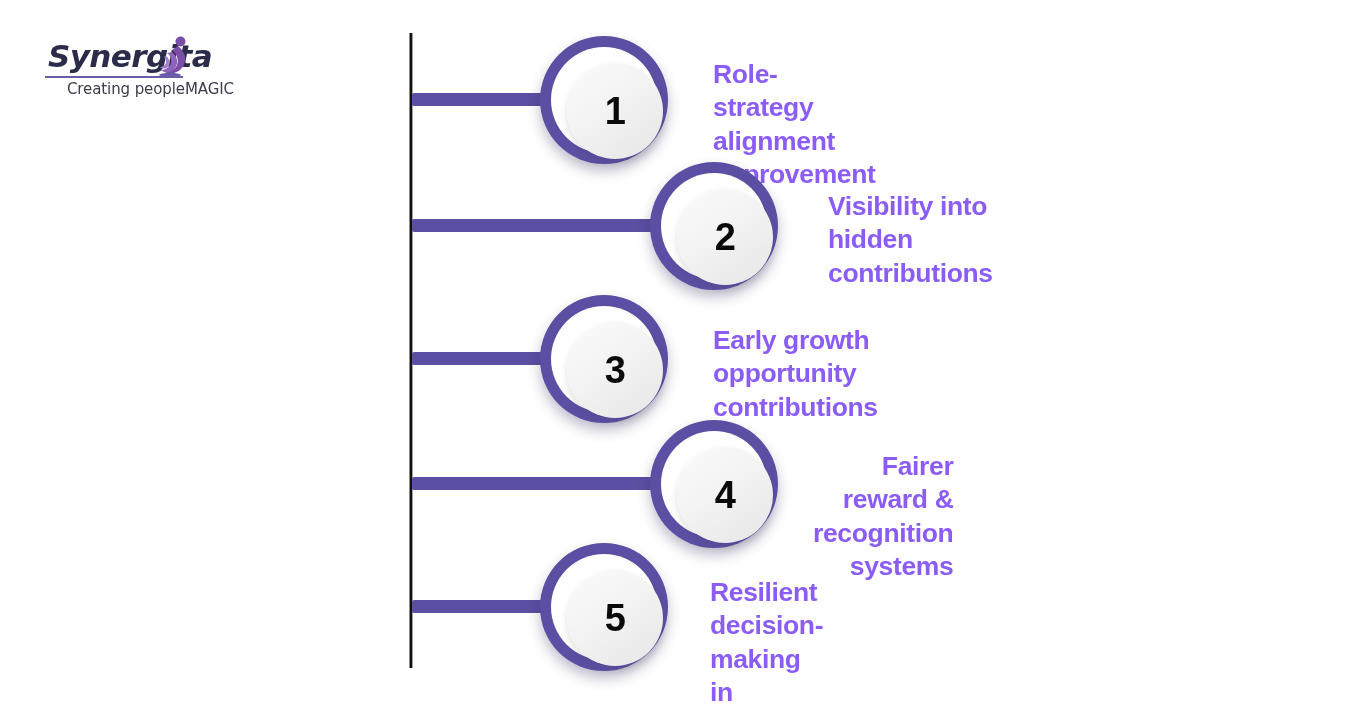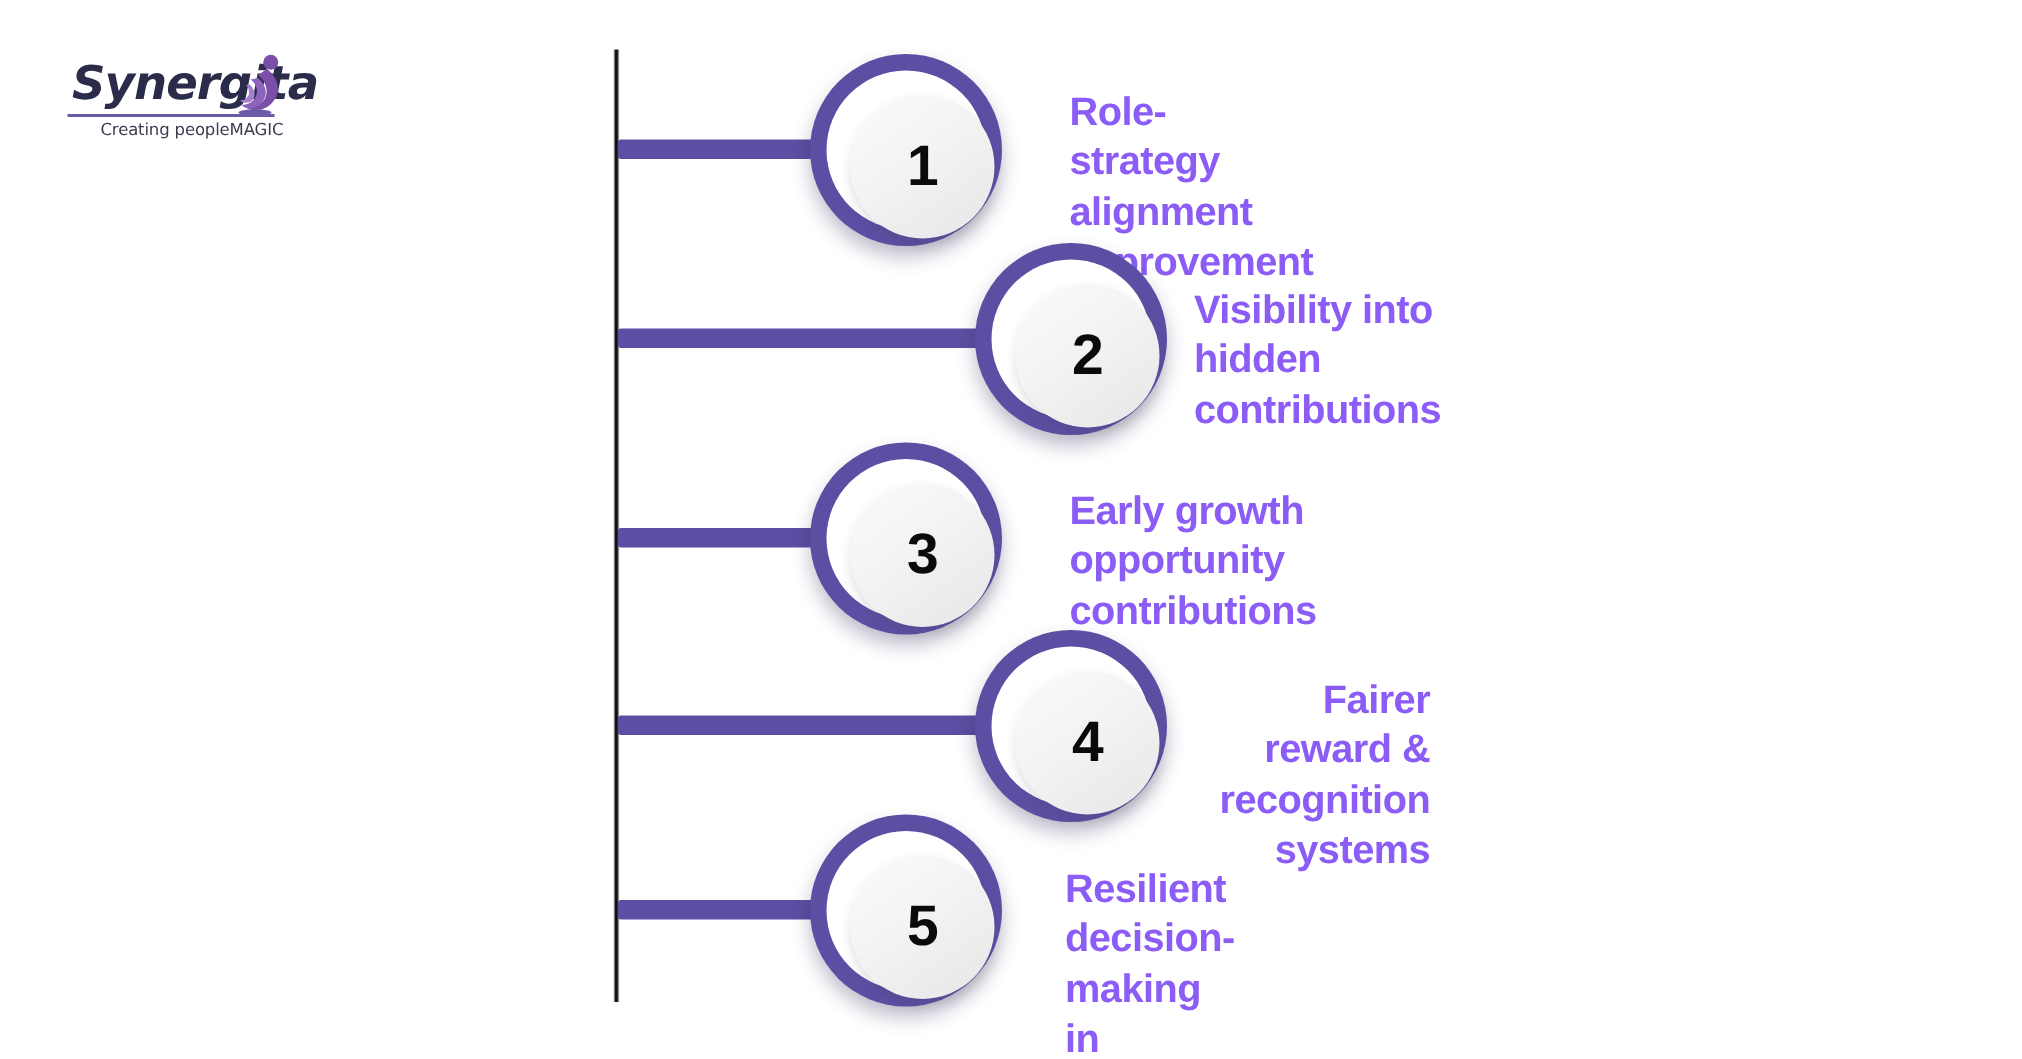--- a/index.html
+++ b/index.html
@@ -38,23 +38,23 @@
   #logo-rule {
     position: absolute;
     left: -3px; top: 38px;
     width: 138px; height: 2px;
     background: #6b5ba8;
   }
   #logo-tagline {
     position: absolute;
     left: 19px; top: 42px;
     width: 132px;
-    text-align: left;
+    text-align: right;
     font-family: "DejaVu Sans", sans-serif;
-    font-size: 11px;
+    font-size: 15px;
     letter-spacing: -0.1px;
     color: #3c3c4f;
     white-space: nowrap;
   }
 
   
   #spine {
     position: absolute;
     left: 409px; top: 33px;
     width: 4px; height: 635px;
@@ -148,21 +148,21 @@
     </div>
     <div class="row">
       <div class="connector" style="left: 412px; top: 219px; width: 248px;"></div>
       <div class="node" style="left: 650px; top: 162px;">
         <div class="node-gap">
           <div class="node-disc">
             <span class="node-num">2</span>
           </div>
         </div>
       </div>
-      <div class="label" style="left: 796px; top: 190px;">Visibility into hidden
+      <div class="label" style="left: 828px; top: 190px;">Visibility into hidden
 contributions</div>
     </div>
     <div class="row">
       <div class="connector" style="left: 412px; top: 352px; width: 138px;"></div>
       <div class="node" style="left: 540px; top: 295px;">
         <div class="node-gap">
           <div class="node-disc">
             <span class="node-num">3</span>
           </div>
         </div>

